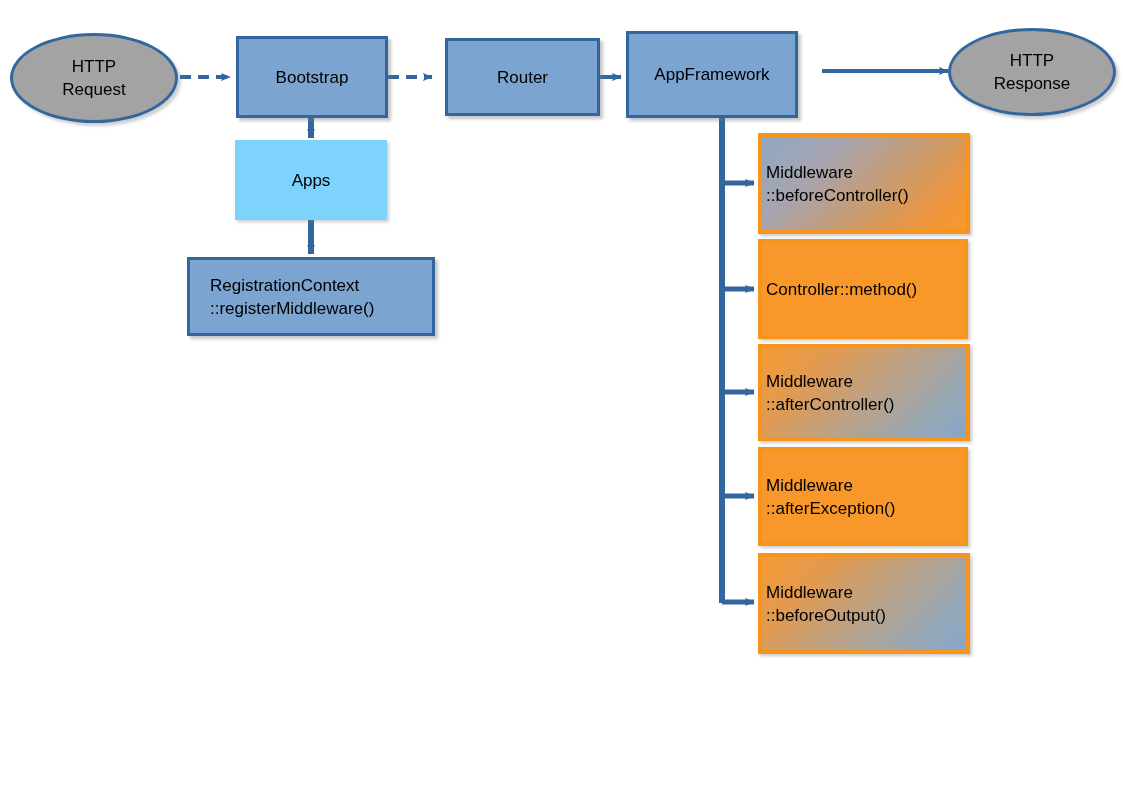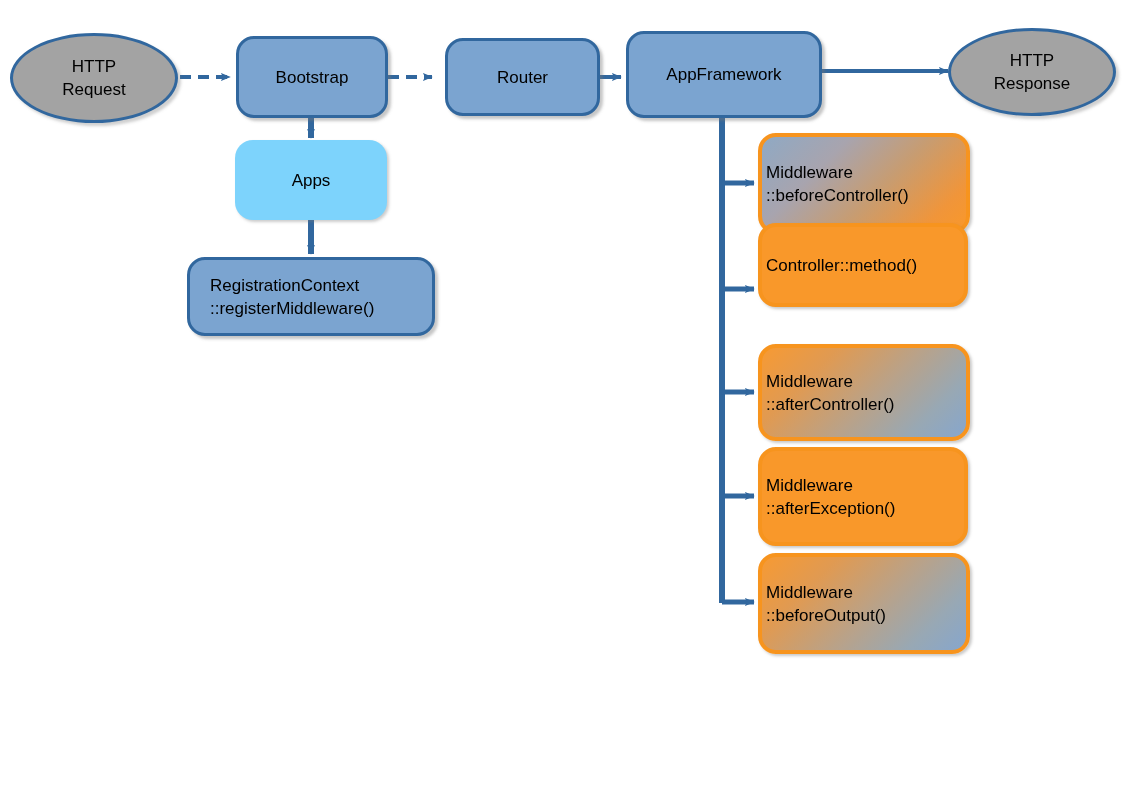--- a/index.html
+++ b/index.html
@@ -29,21 +29,20 @@
 
   .node {
     position: absolute;
     box-sizing: border-box;
     display: flex;
     align-items: center;
     color: #000000;
     font-size: 17px;
     line-height: 23px;
     white-space: pre-line;
-    border-radius: 18px;
   }
 
   
   .node-blue {
     background: #7BA4D0;
     border: 3px solid #31679E;
     box-shadow: 3px 3px 3px rgba(120,120,120,0.42);
     justify-content: center;
     text-align: center;
   }
@@ -123,34 +122,34 @@
     <line x1="722" y1="602" x2="754" y2="602" stroke="#31679E" stroke-width="5" marker-end="url(#arrowblue)"></line>
   </svg>
 
   <div class="node node-ellipse" style="left:10px; top:33px; width:168px; height:90px;">HTTP
 Request</div>
 
   <div class="node node-blue" style="left:236px; top:36px; width:152px; height:82px;">Bootstrap</div>
 
   <div class="node node-blue" style="left:437px; top:38px; width:155px; height:78px;margin-left:8px;">Router</div>
 
-  <div class="node node-blue" style="left:626px; top:31px; width:196px; height:87px;text-align:center;">AppFramework</div>
+  <div class="node node-blue" style="left:626px; top:31px; width:172px; height:87px;text-align:center;">AppFramework</div>
 
   <div class="node node-ellipse" style="left:948px; top:28px; width:168px; height:88px;">HTTP
 Response</div>
 
   <div class="node node-orange" style="left:235px; top:140px; width:152px; height:80px;">Apps</div>
 
   <div class="node node-blue left-text" style="left:187px; top:257px; width:248px; height:79px;">RegistrationContext
 ::registerMiddleware()</div>
 
   <div class="node node-pipe fill-grad-down" style="left:758px; top:133px; width:212px; height:101px;">Middleware
 ::beforeController()</div>
 
-  <div class="node node-pipe fill-solid" style="left:758px; top:223px; width:210px; height:84px;text-align:center;">Controller::method()</div>
+  <div class="node node-pipe fill-solid" style="left:758px; top:239px; width:210px; height:100px;text-align:center;">Controller::method()</div>
 
   <div class="node node-pipe fill-grad-up" style="left:758px; top:344px; width:212px; height:97px;">Middleware
 ::afterController()</div>
 
   <div class="node node-pipe fill-solid" style="left:758px; top:447px; width:210px; height:99px;">Middleware
 ::afterException()</div>
 
   <div class="node node-pipe fill-grad-up" style="left:758px; top:553px; width:212px; height:101px;">Middleware
 ::beforeOutput()</div>
 

